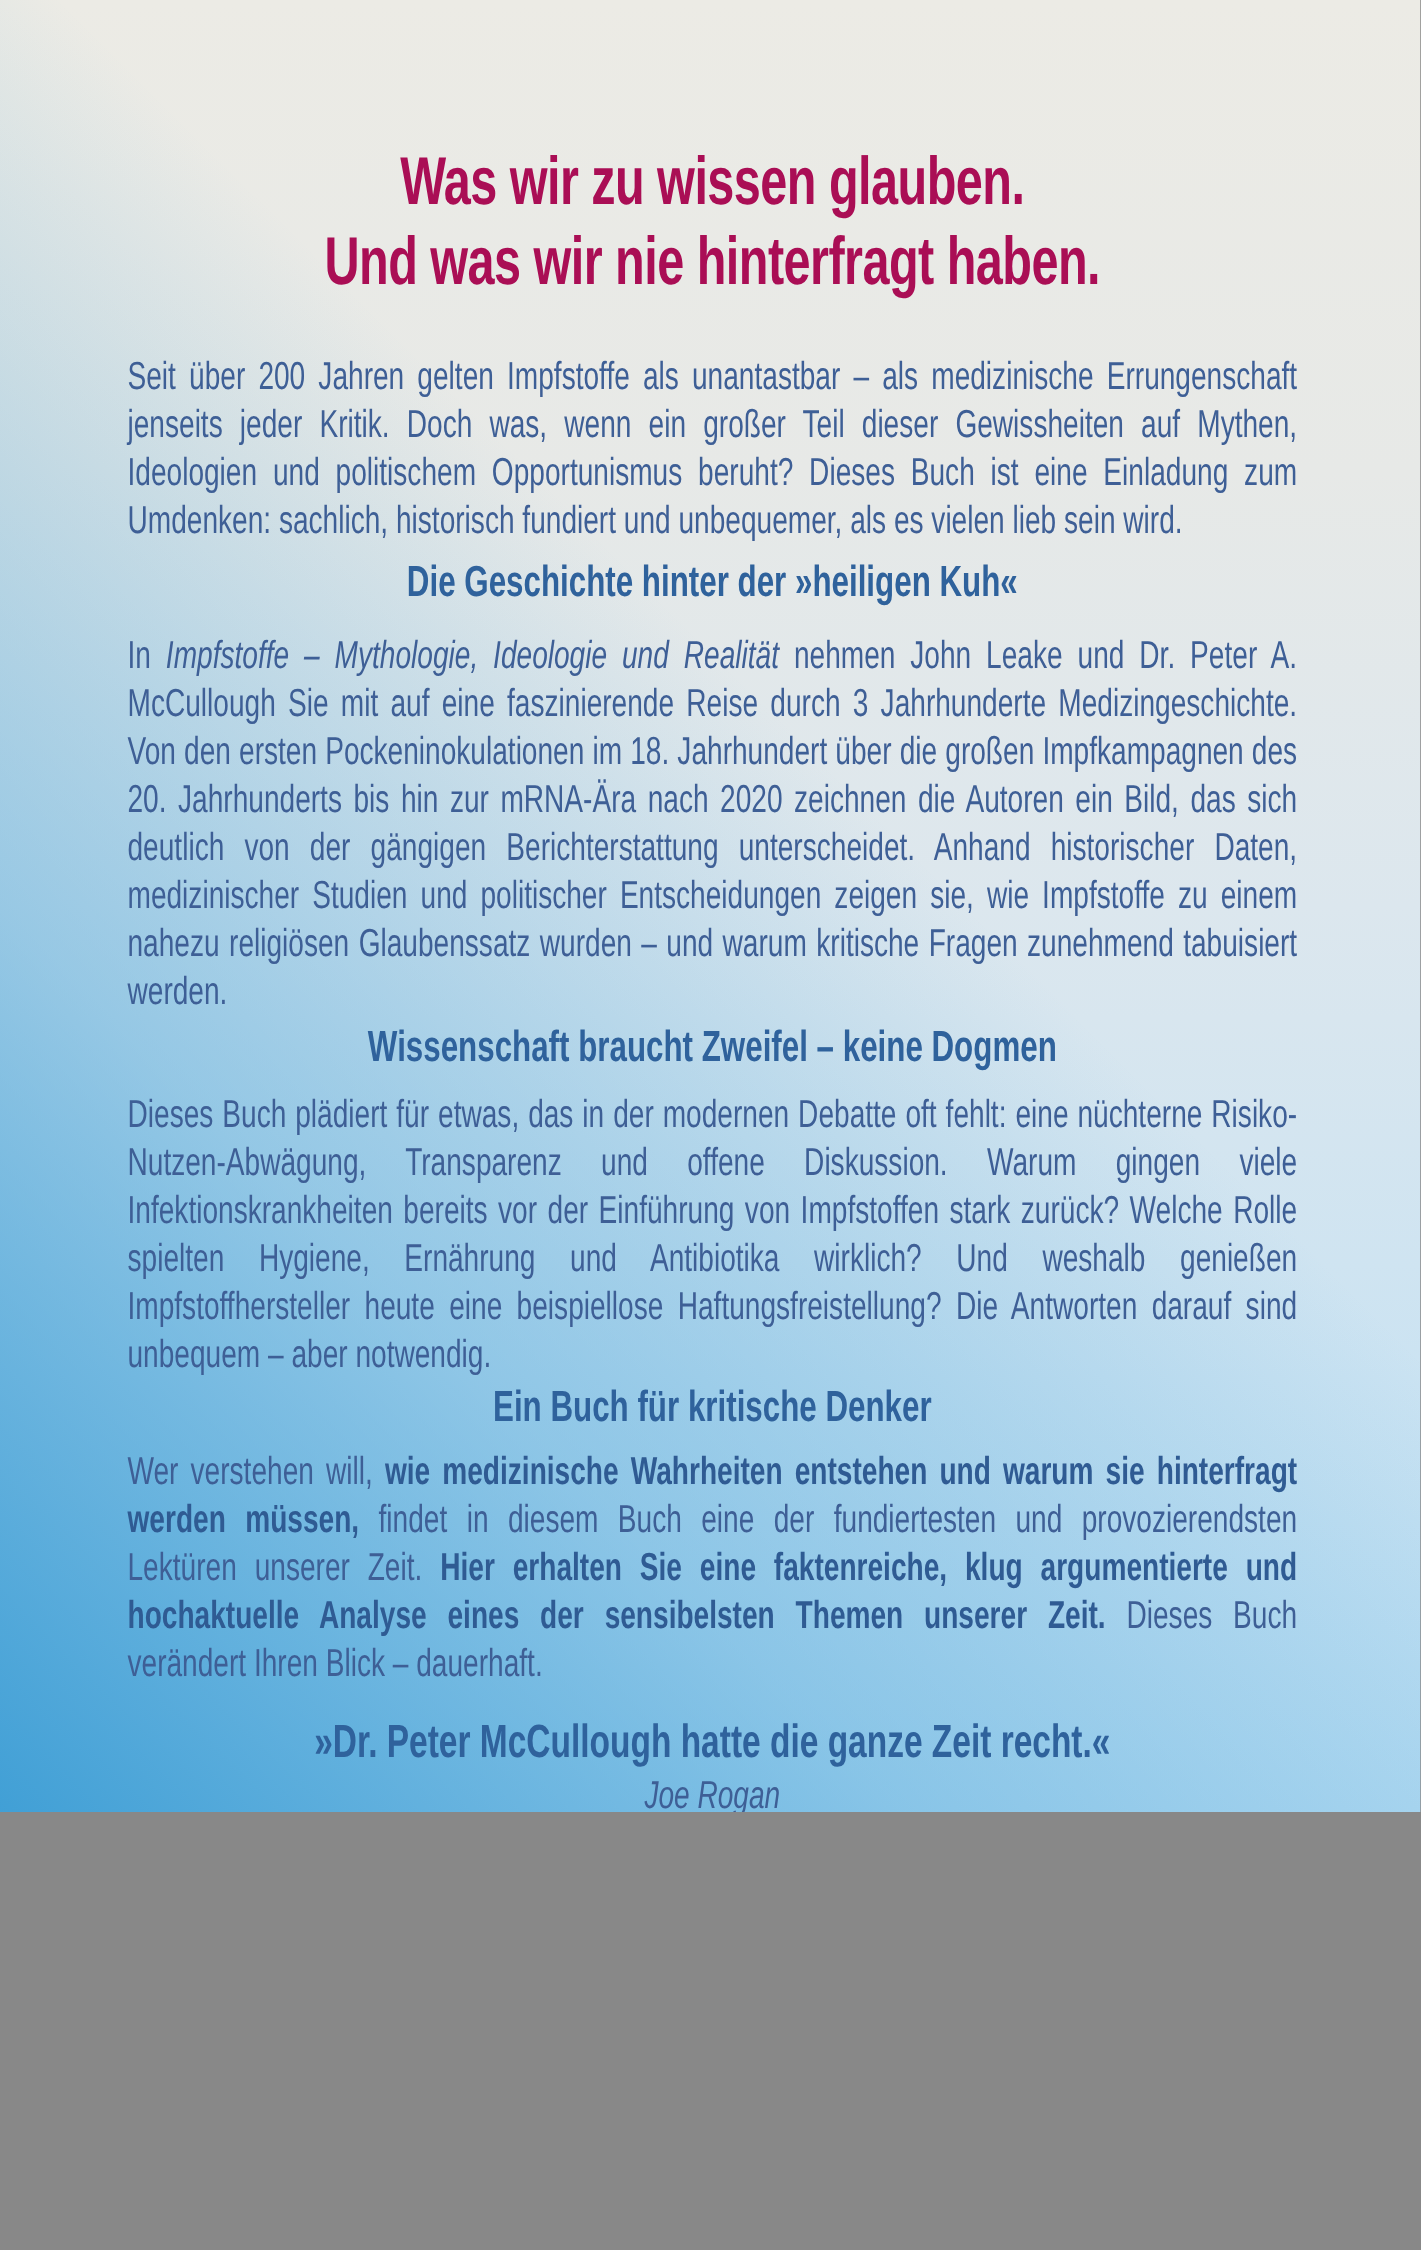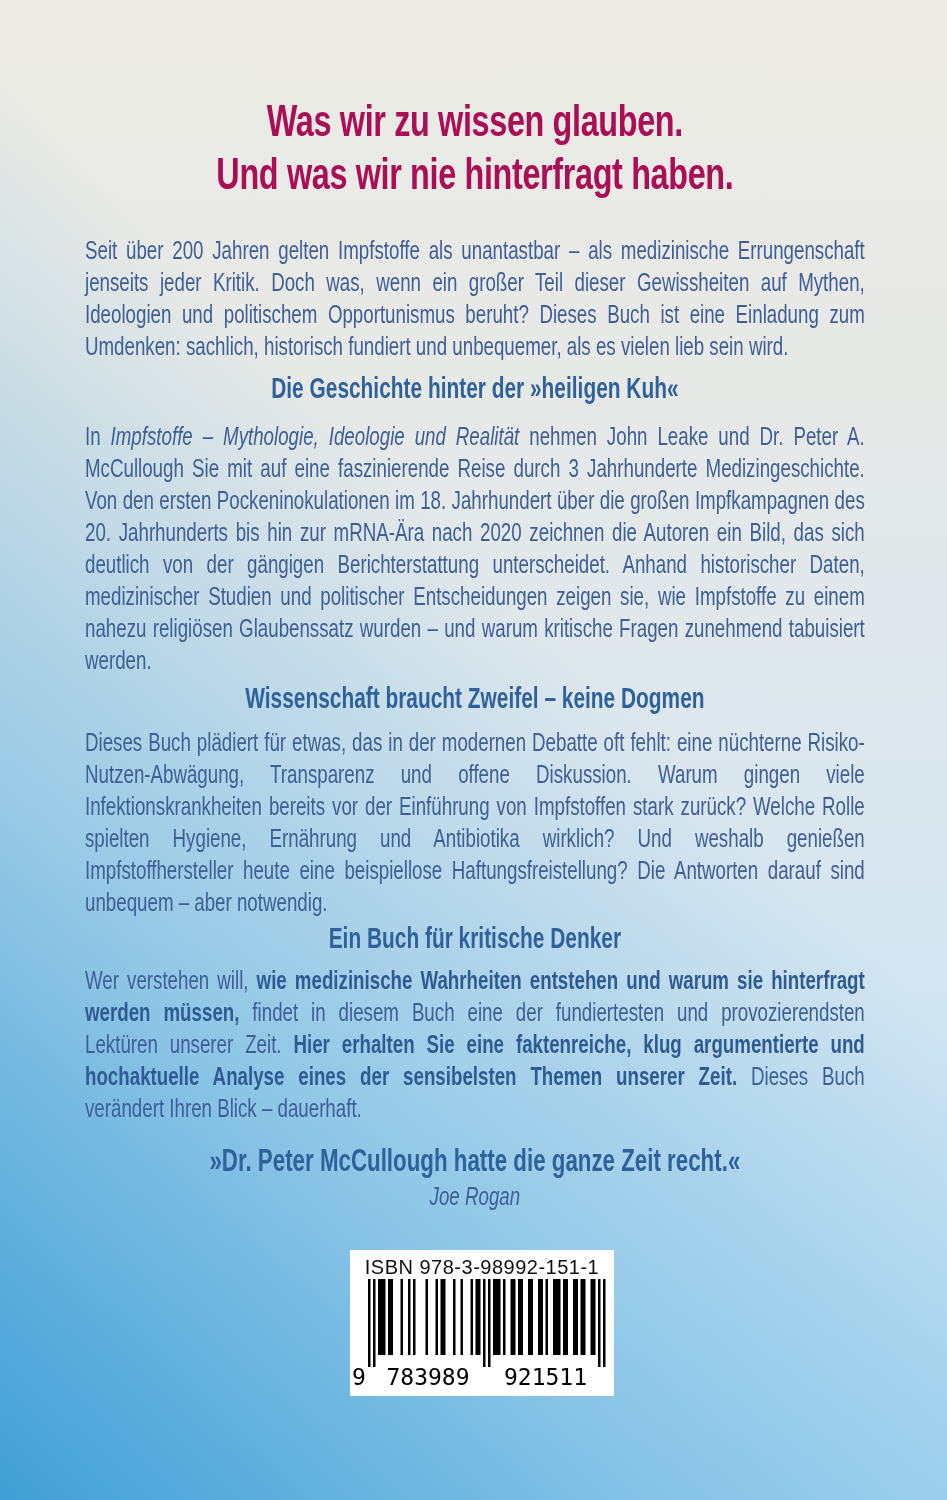--- a/index.html
+++ b/index.html
@@ -1,18 +1,18 @@
 <!DOCTYPE html>
 <html lang="de"><head>
 <meta charset="utf-8">
 <style>
   html,body{margin:0;padding:0;background:#888;}
   .cover{
     position:relative;
-    width:947px;height:1500px;
+    width:947px;height:1208px;
     overflow:hidden;
     font-family:"Liberation Sans","DejaVu Sans",sans-serif;
     background:
       linear-gradient(225deg, rgba(69,163,216,0) 42%, rgba(69,163,216,0.45) 72%, rgba(58,156,212,0.95) 100%),
       linear-gradient(180deg,#ECEBE5 0%,#E7E9E7 26%,#DCE7EE 50%,#CBE3F2 76%,#BFE0F4 100%);
   }
   
   .condense{
     position:absolute;left:85px;top:0;
     width:1083px;

